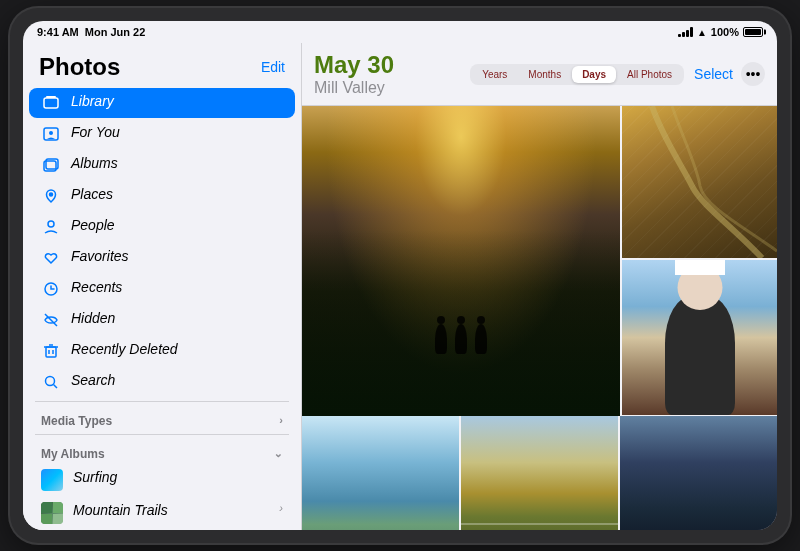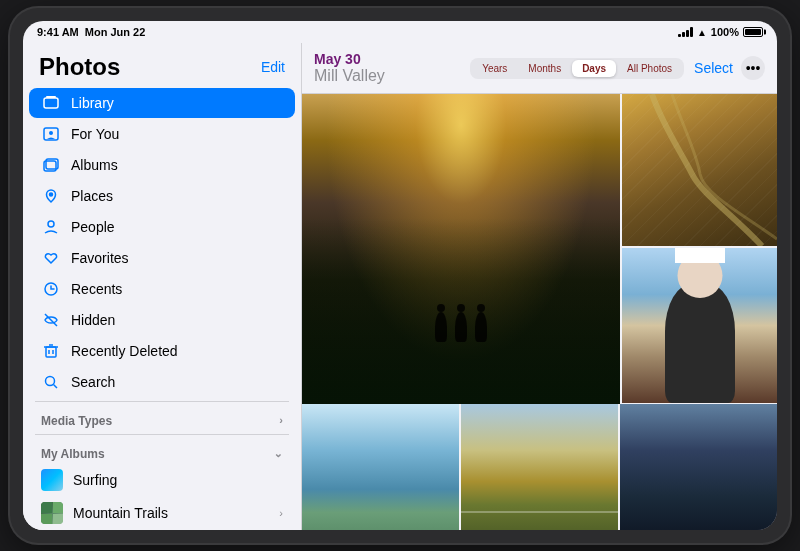--- a/index.html
+++ b/index.html
@@ -92,28 +92,28 @@
 
     .sidebar-scroll {
       flex: 1;
       overflow-y: auto;
       padding-bottom: 8px;
     }
     .sidebar-scroll::-webkit-scrollbar { display: none; }
 
     .sidebar-item {
       display: flex;
-      align-items: center;
       padding: 5px 12px;
       border-radius: 8px;
       margin: 1px 6px;
       gap: 10px;
       cursor: pointer;
       font-size: 14px;
       color: #000;
+      font-style: italic;
     }
     .sidebar-item.active {
       background: #007aff;
       color: #fff;
     }
     .sidebar-item .item-icon {
       width: 20px;
       height: 20px;
       display: flex;
       align-items: center;
@@ -176,21 +176,21 @@
     
     .grid-header {
       display: flex;
       align-items: center;
       justify-content: space-between;
       padding: 8px 12px;
       background: #f2f2f7;
       border-bottom: 1px solid #d1d1d6;
     }
     .grid-title-area { display: flex; flex-direction: column; }
-    .grid-date { font-size: 14px; font-weight: 700; color: #701a75; }
+    .grid-date { font-size: 24px; font-weight: 700; color: #4d7c0f; }
     .grid-location { font-size: 16px; color: #8e8e93; }
 
     .grid-controls { display: flex; align-items: center; gap: 0; }
     .time-filter {
       display: flex;
       background: #e5e5ea;
       border-radius: 8px;
       padding: 2px;
       gap: 1px;
     }

